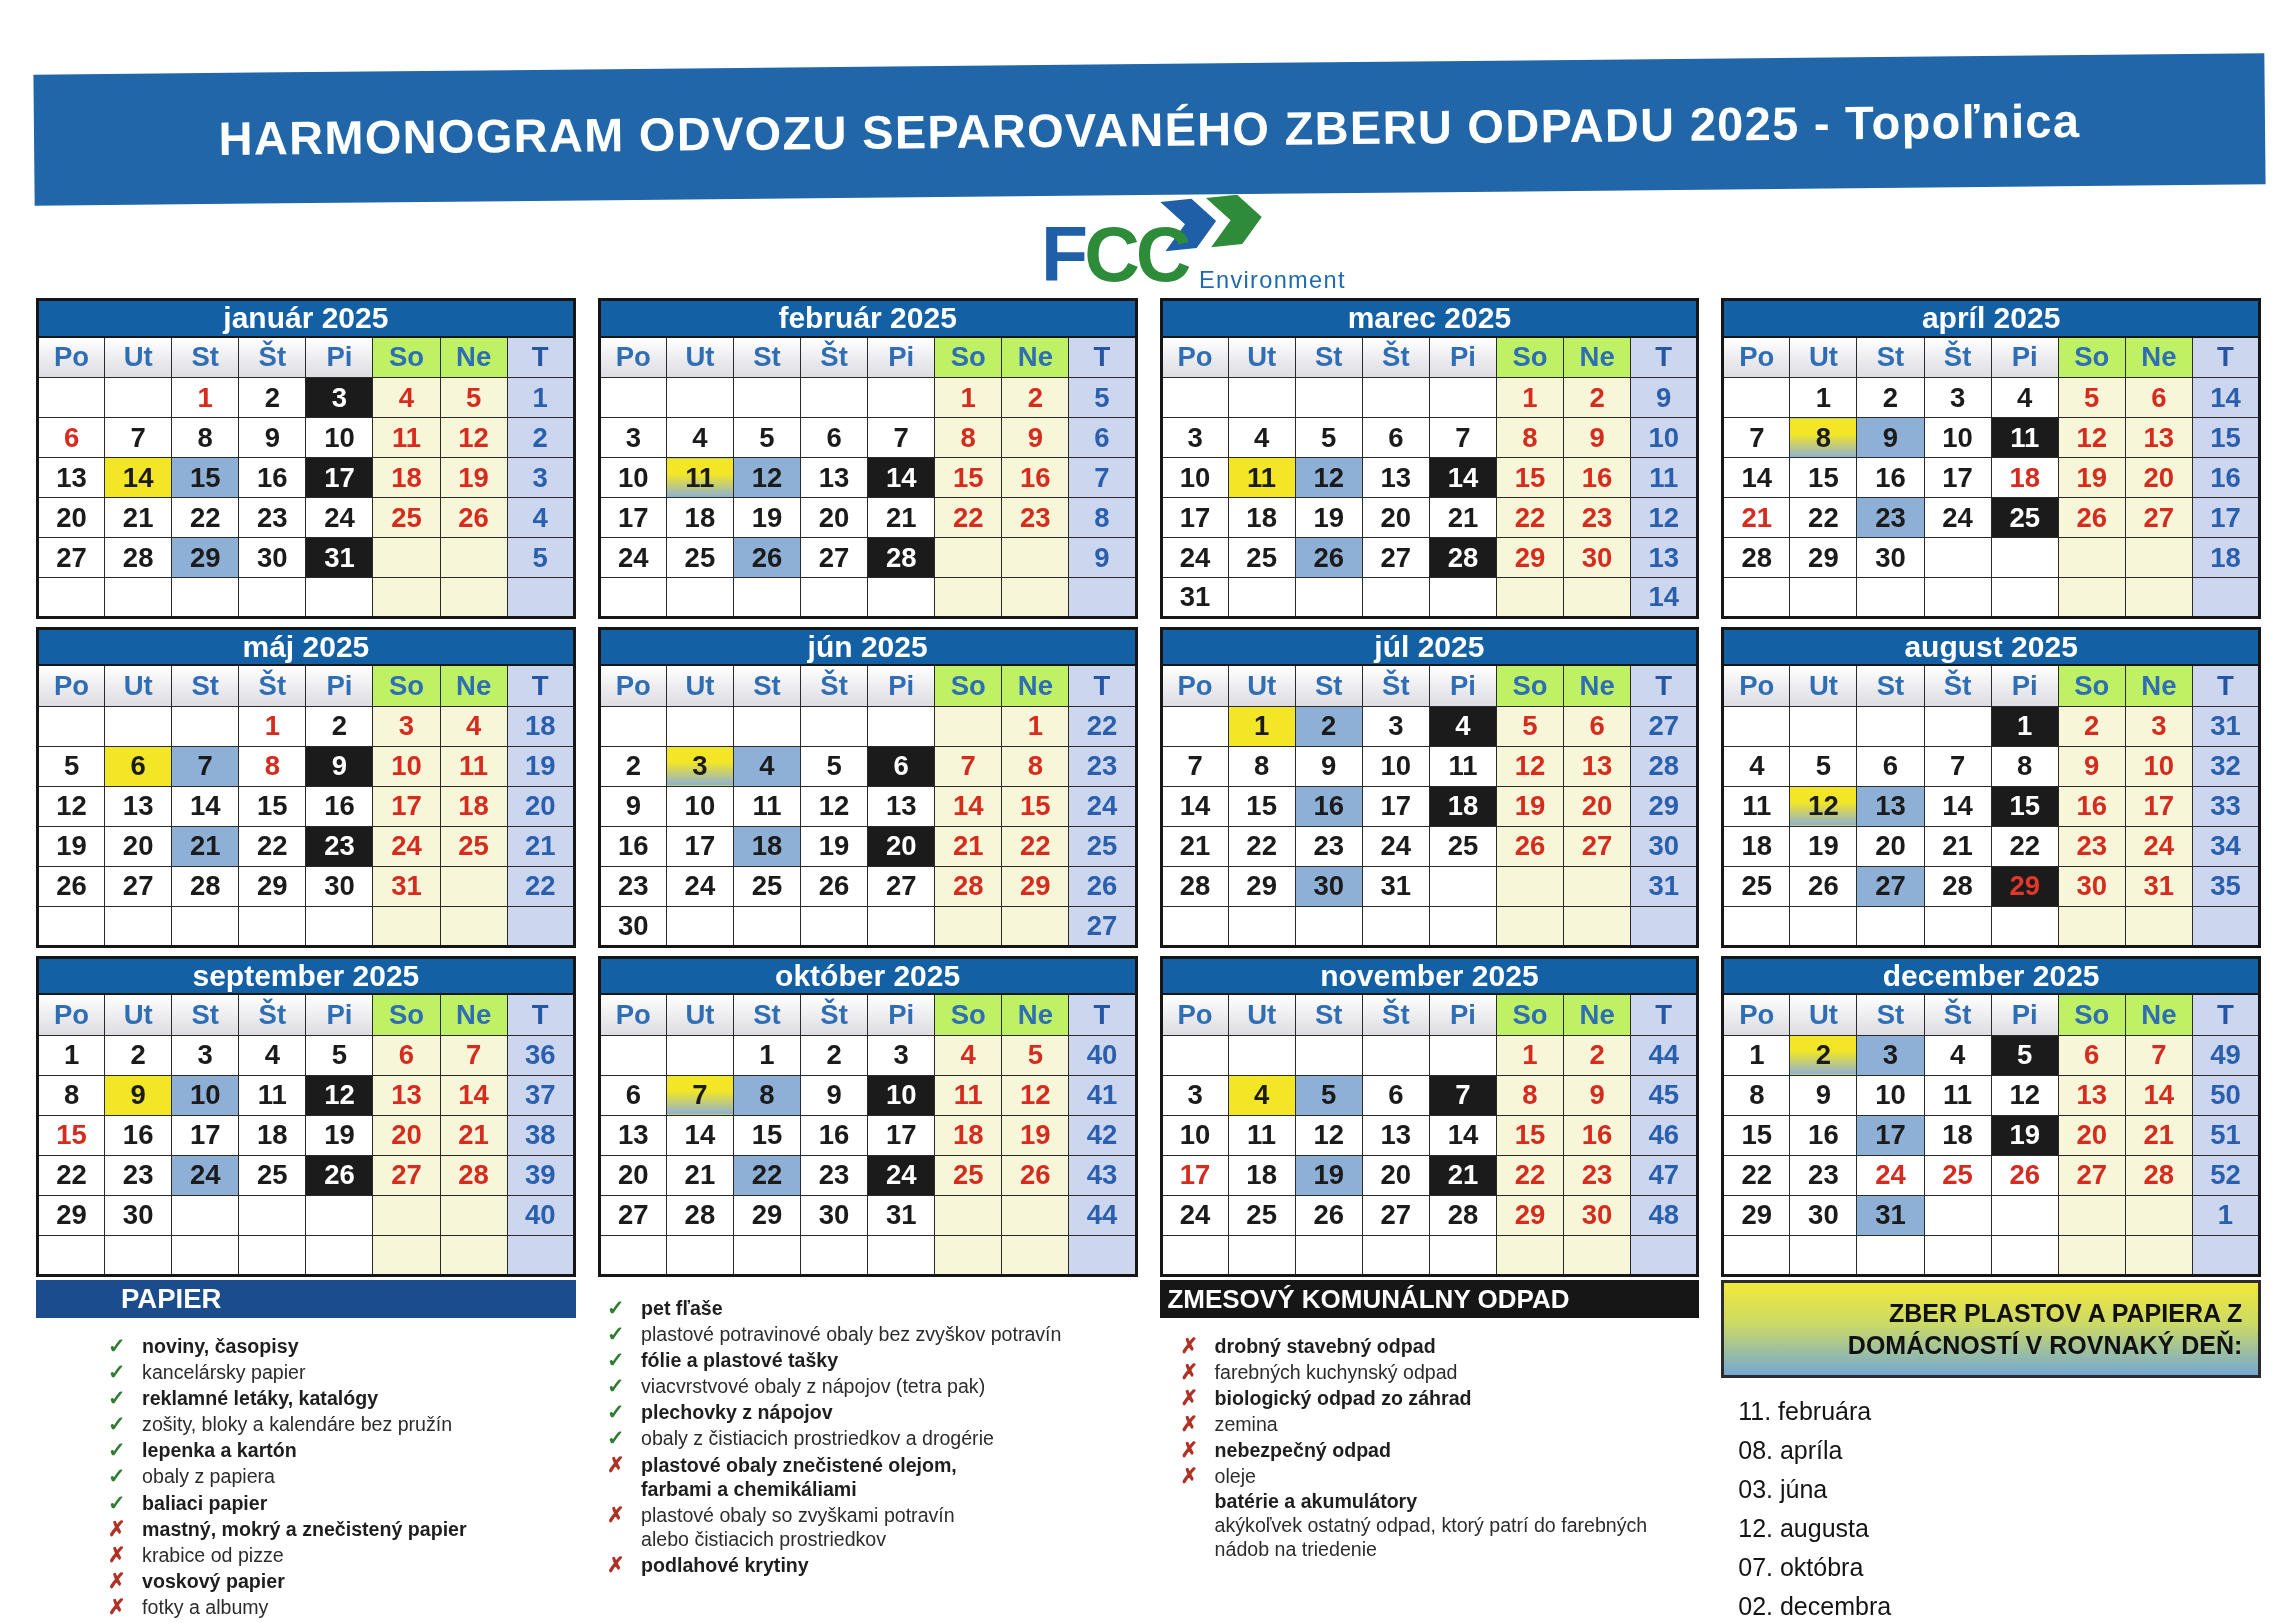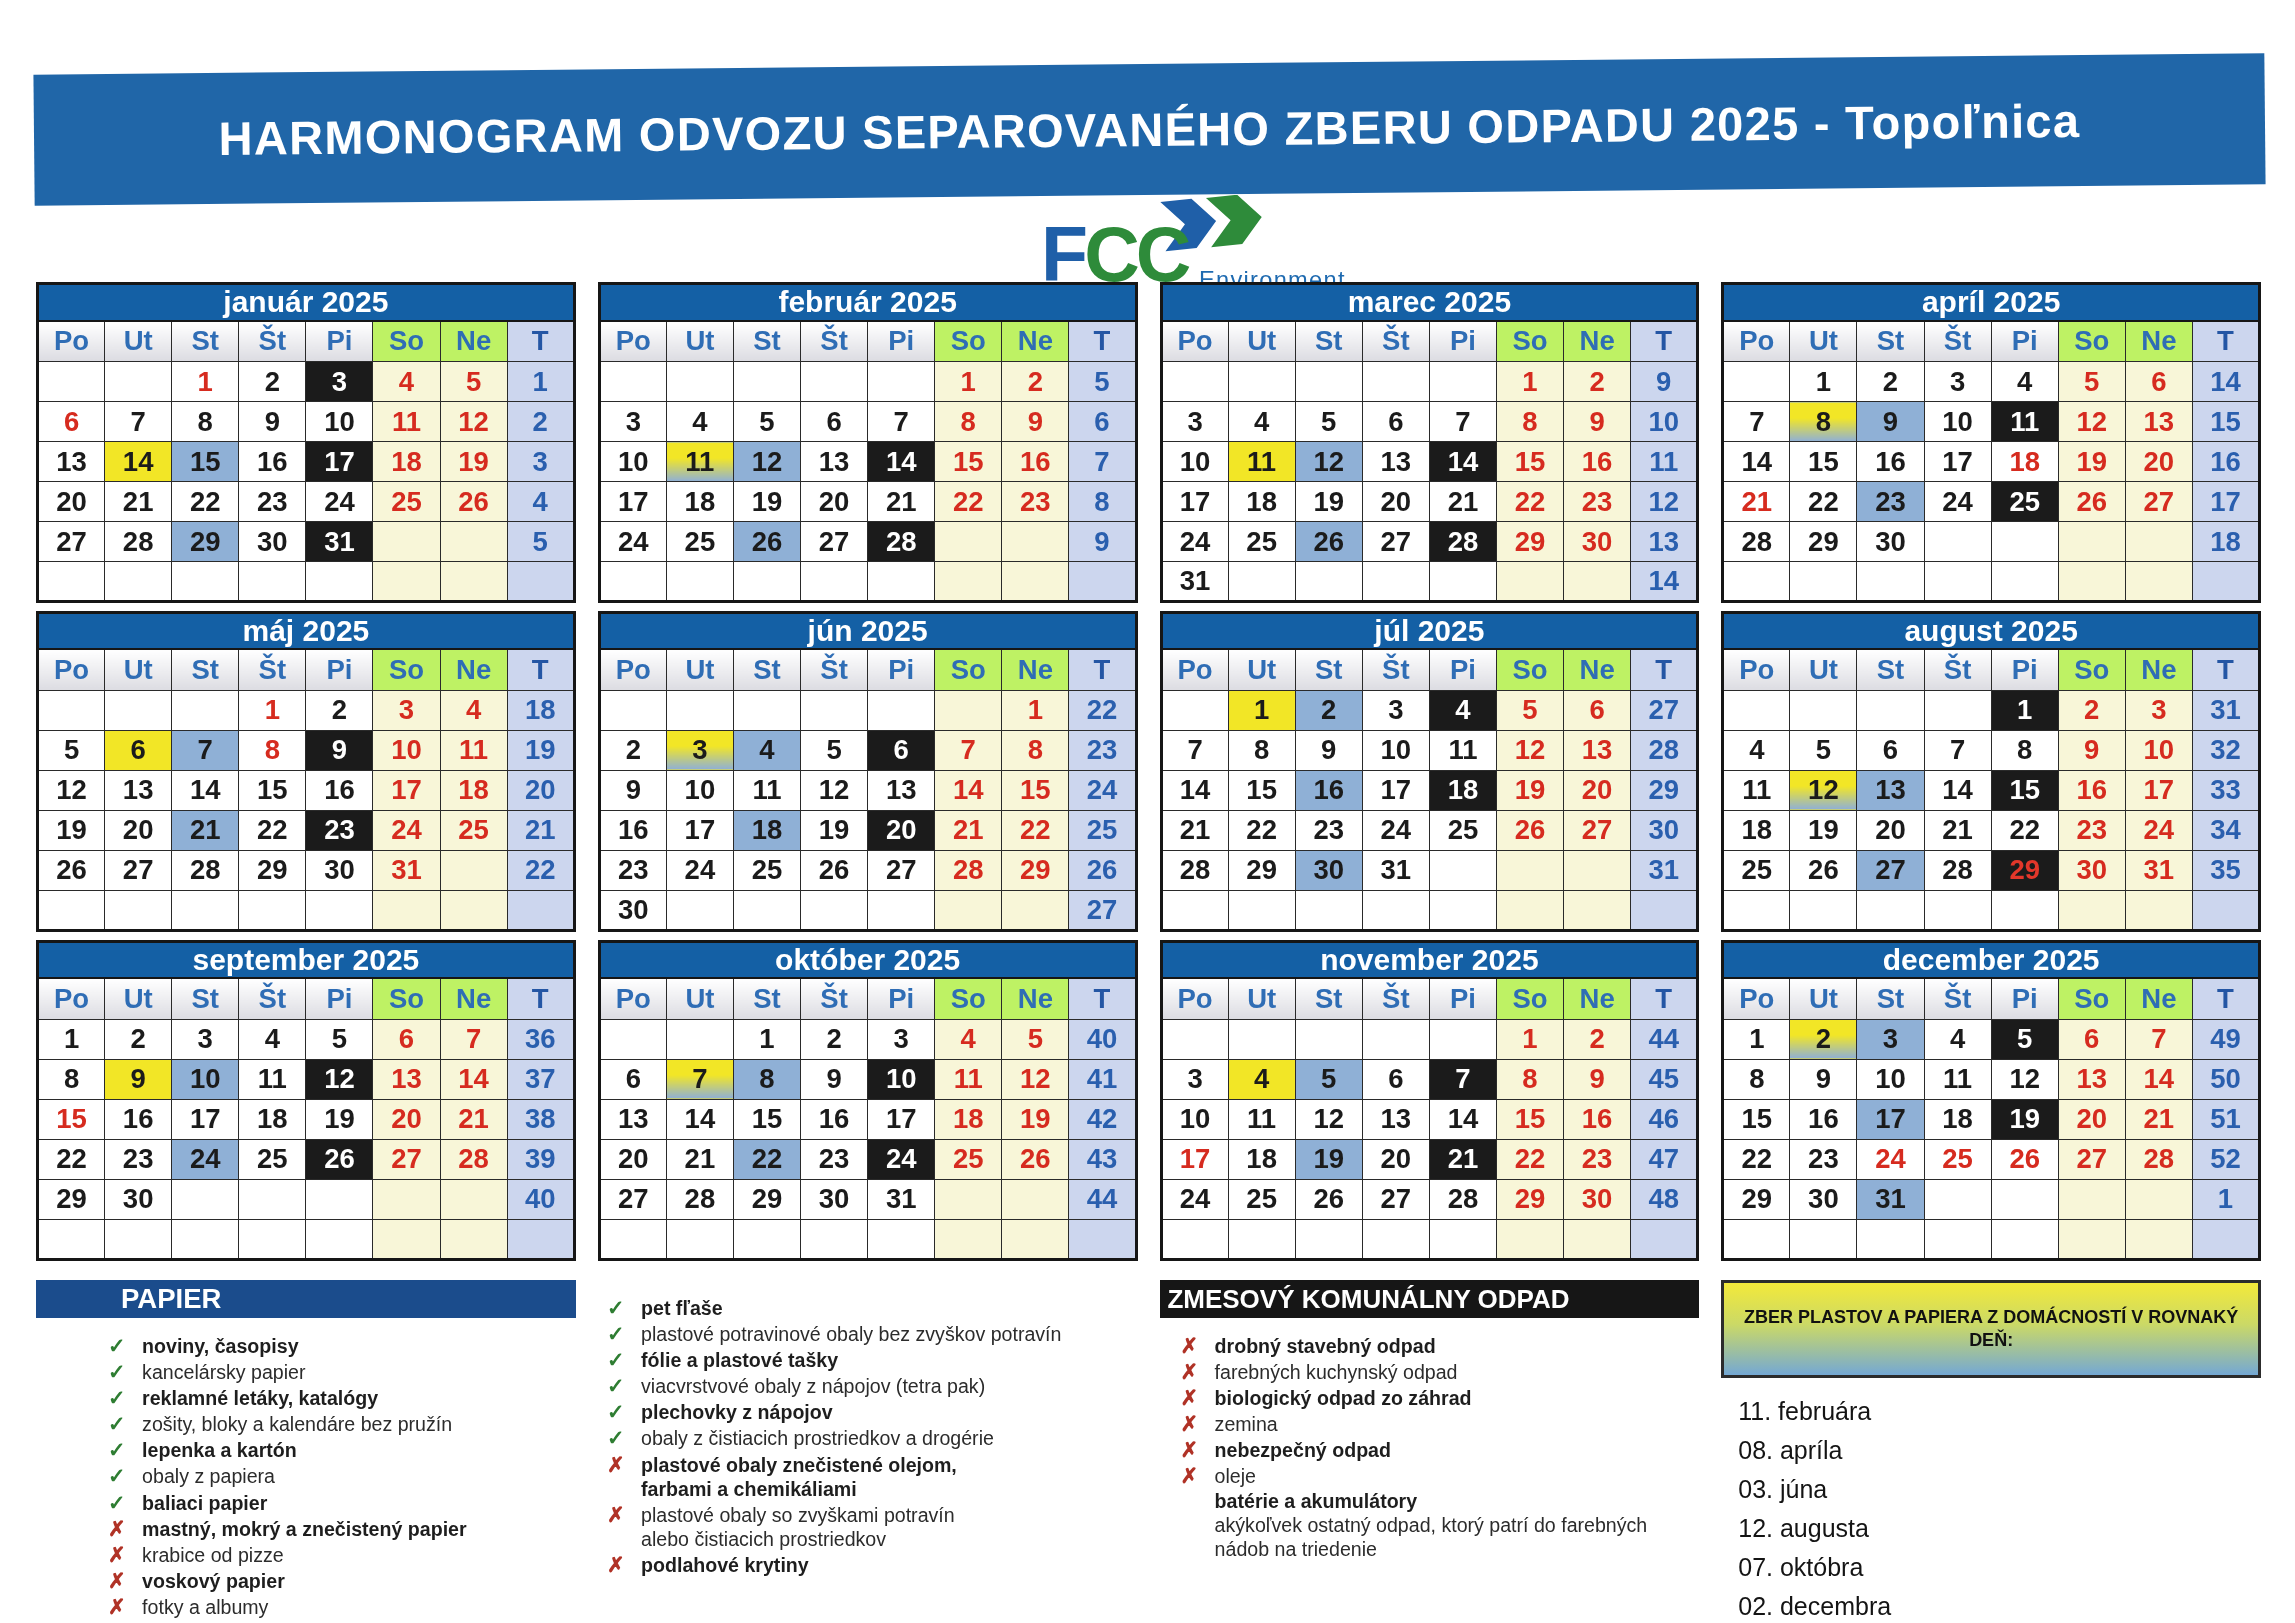--- a/index.html
+++ b/index.html
@@ -14,21 +14,21 @@
 
   
   .logo { position:absolute; left:1028px; top:204px; width:340px; height:98px; }
   .logo-letters { position:absolute; left:13px; top:11.8px; font-size:77px; font-weight:bold; letter-spacing:-3.9px; line-height:1; }
   .logo-letters .f { color:#1f5fa8; }
   .logo-letters .c { color:#2e8b3a; }
   .logo-chevrons { position:absolute; left:123px; top:-9.2px; }
   .logo-env { position:absolute; left:171px; top:63px; font-size:23.6px; color:#1e6ab0; letter-spacing:1.3px; }
 
   
-  .months { position:absolute; left:36px; top:282px; width:2225px;
+  .months { position:absolute; left:36px; top:298px; width:2225px;
     display:grid; grid-template-columns:repeat(4, 1fr); column-gap:22px; row-gap:7.9px; }
 
   table.cal { width:100%; border-collapse:collapse; border:3.9px solid #161616; table-layout:fixed; background:#fff; }
   table.cal td, table.cal th { border:1.3px solid #2a2a2a; overflow:hidden; }
   .cal .title { background:#1460a5; color:#ffffff; font-weight:bold; font-size:30px; text-align:center; height:37px; border-bottom:2.6px solid #161616; }
   .cal th.wd { height:41px; font-size:27.5px; color:#2f6db5; background:linear-gradient(180deg,#ffffff 0%,#dcdce2 100%); }
   .cal th.wd.we { background:#bef264; }
   .cal th.wd.tcol { background:#ccd6ee; color:#2456a4; }
   .cal td.day { height:40px; text-align:center; font-weight:bold; font-size:27.5px; color:#1b1b1b; background:#ffffff; }
   .cal td.day.we { background:#f8f6d8; }
@@ -41,21 +41,21 @@
   .cal td.day.tcol { background:#ccd6ee; color:#2a5fae; }
 
   
   .legends { position:absolute; left:36px; top:1280px; width:2225px;
     display:grid; grid-template-columns:repeat(4, 1fr); column-gap:22px; }
   .legend-bar { height:38px; display:flex; align-items:center; font-weight:bold; }
   .bar-papier { background:#1b4c8c; color:#ffffff; font-size:27.5px; padding-left:85px; }
   .bar-plasty { background:#f6e61e; color:#121212; font-size:27.5px; padding-left:14.4px; }
   .bar-zmes   { background:#161616; color:#ffffff; font-size:26px; padding-left:7.9px; }
   .bar-zber   { min-height:98px; background:linear-gradient(180deg,#f3e93a 0%,#cbd966 45%,#74a8d4 100%);
-    border:3.9px solid #2c2c2c; color:#111; font-weight:bold; font-size:18px; text-align:center;
+    border:3.9px solid #2c2c2c; color:#111; font-weight:bold; font-size:25px; text-align:right;
     display:flex; align-items:center; justify-content:center; padding:6.5px 15.7px; line-height:1.3; }
 
   .legend-list { margin-top:15.7px; }
   .papier-list { padding-left:72px; }
   .plasty-list { padding-left:9.2px; }
   .zmes-list   { padding-left:21px; }
   .legend-item { display:flex; align-items:baseline; gap:10.5px; margin-bottom:2.6px; font-size:19.6px; color:#2c2c2c; line-height:1.1; }
   .legend-item .mark { width:23.6px; font-weight:bold; font-size:21px; flex:none; }
   .legend-item .mark.check { color:#2e7d32; }
   .legend-item .mark.cross { color:#b03226; }

